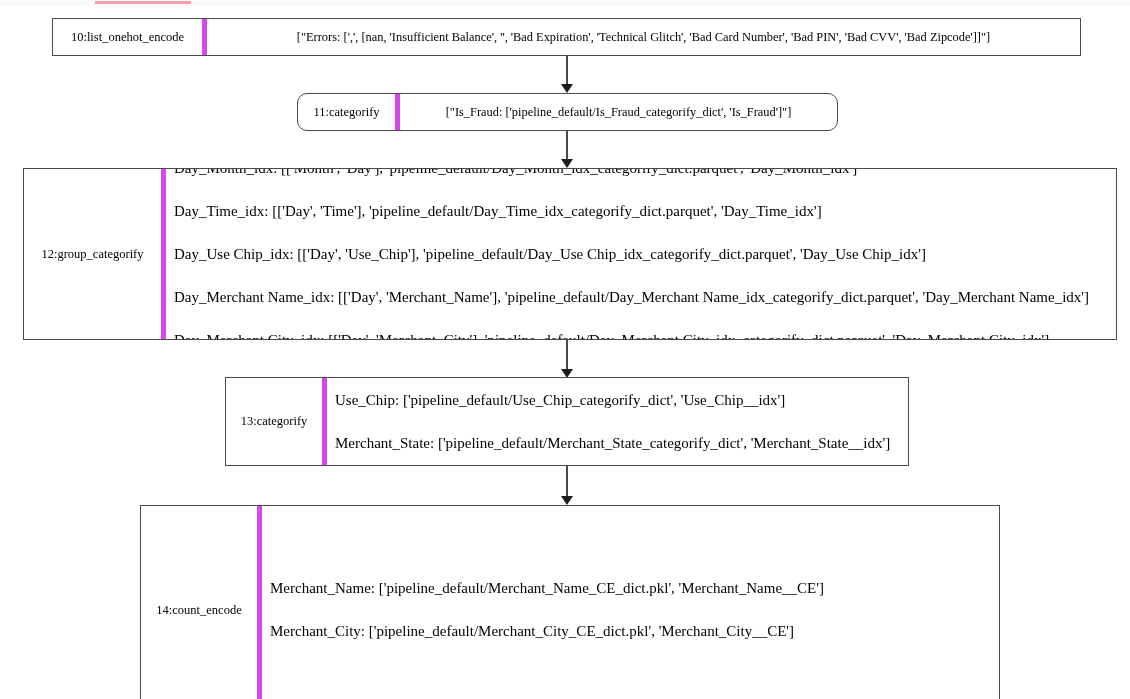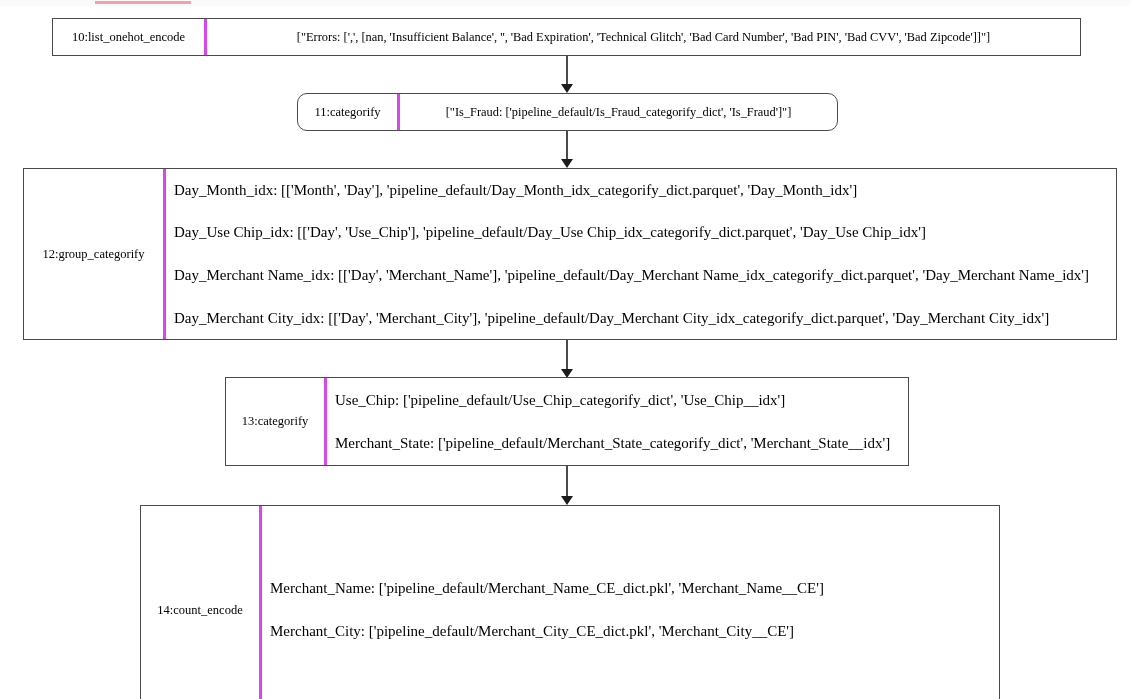--- a/index.html
+++ b/index.html
@@ -43,21 +43,21 @@
   .node {
     position: absolute;
     box-sizing: border-box;
     border: 1px solid #4a4a4a;
     background: #ffffff;
     display: flex;
     align-items: stretch;
   }
   .node .name-cell {
     box-sizing: border-box;
-    border-right: 3px solid #d946ef;
+    border-right: 5px solid #d946ef;
     display: flex;
     align-items: center;
     justify-content: center;
     flex: 0 0 auto;
     font-size: 12.5px;
     white-space: nowrap;
     padding: 0 6px;
   }
   .node .body-cell {
     box-sizing: border-box;
@@ -139,20 +139,21 @@
   </div>
 
   <div class="node" style="left:23px; top:168px; width:1094px; height:172px;">
     <div class="name-cell" style="width:142px;">12:group_categorify</div>
     <div class="body-cell left">
       <div class="lines">
         
         
         
         <div>Day_Month_idx: [['Month', 'Day'], 'pipeline_default/Day_Month_idx_categorify_dict.parquet', 'Day_Month_idx']</div>
+        <div>Day_Time_idx: [['Day', 'Time'], 'pipeline_default/Day_Time_idx_categorify_dict.parquet', 'Day_Time_idx']</div>
         <div>Day_Use Chip_idx: [['Day', 'Use_Chip'], 'pipeline_default/Day_Use Chip_idx_categorify_dict.parquet', 'Day_Use Chip_idx']</div>
         <div>Day_Merchant Name_idx: [['Day', 'Merchant_Name'], 'pipeline_default/Day_Merchant Name_idx_categorify_dict.parquet', 'Day_Merchant Name_idx']</div>
         <div>Day_Merchant City_idx: [['Day', 'Merchant_City'], 'pipeline_default/Day_Merchant City_idx_categorify_dict.parquet', 'Day_Merchant City_idx']</div>
         
         
         
       </div>
     </div>
   </div>
 

